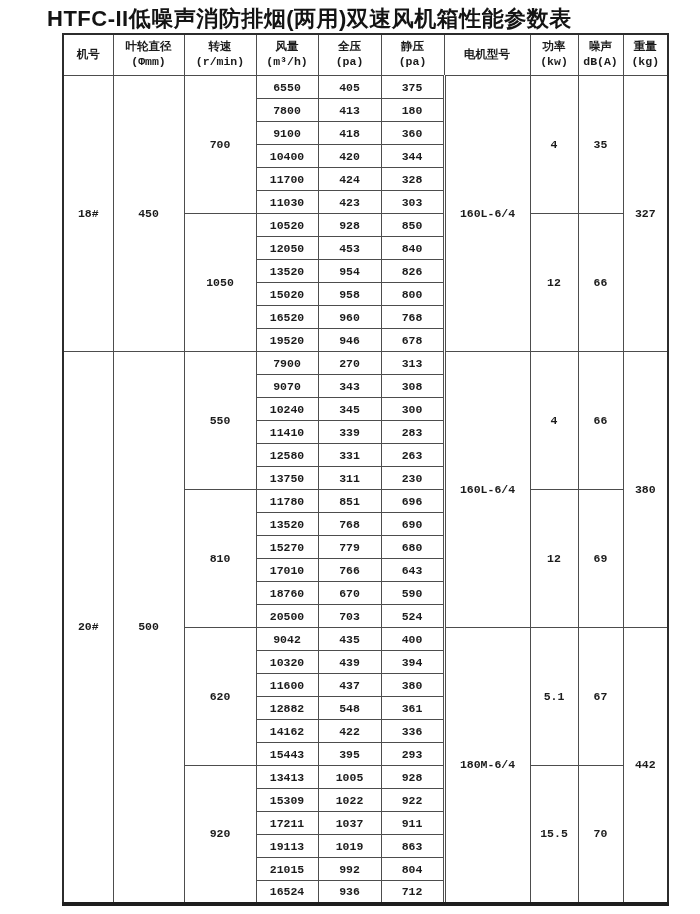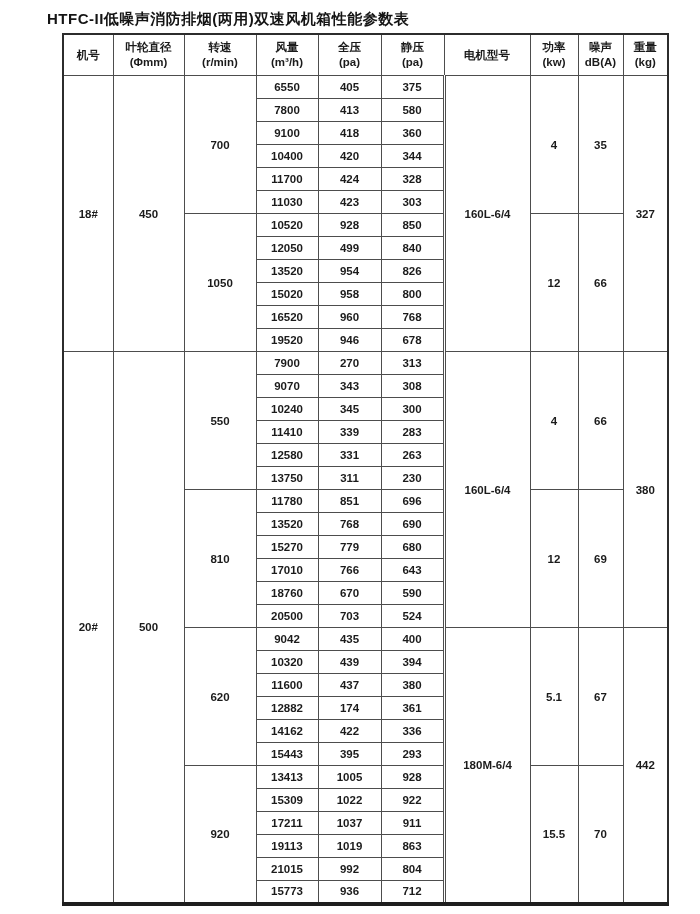--- a/index.html
+++ b/index.html
@@ -11,34 +11,35 @@
   .page {
     position: relative;
     width: 700px;
     height: 914px;
     background: #ffffff;
     overflow: hidden;
   }
   .doc-title {
     margin: 0;
     padding: 8px 0 0 47px;
-    font-size: 15px;
+    font-size: 22px;
     line-height: 22px;
     font-weight: bold;
     color: #141414;
     letter-spacing: 0.5px;
     white-space: nowrap;
   }
   table.spec-table {
     border-collapse: collapse;
     table-layout: fixed;
     margin: 3px 0 16px 62px;
     width: 605px;
     border: 2px solid #2c2c2c;
     border-bottom: 4px solid #1e1e1e;
+    font-family: Liberation Mono, monospace;
   }
   .spec-table th, .spec-table td {
     border: 1px solid #4d4d4d;
     padding: 0;
     text-align: center;
     vertical-align: middle;
     color: #1b1b1b;
     font-weight: bold;
     overflow: hidden;
   }
@@ -127,21 +128,21 @@
           <td>405</td>
           <td class="col-sp">375</td>
           <td rowspan="12">160L-6/4</td>
           <td rowspan="6">4</td>
           <td rowspan="6">35</td>
           <td rowspan="12">327</td>
         </tr>
         <tr>
           <td>7800</td>
           <td>413</td>
-          <td class="col-sp">580</td>
+          <td class="col-sp">180</td>
         </tr>
         <tr>
           <td>9100</td>
           <td>418</td>
           <td class="col-sp">360</td>
         </tr>
         <tr>
           <td>10400</td>
           <td>420</td>
           <td class="col-sp">344</td>
@@ -159,21 +160,21 @@
         <tr>
           <td rowspan="6">1050</td>
           <td>10520</td>
           <td>928</td>
           <td class="col-sp">850</td>
           <td rowspan="6">12</td>
           <td rowspan="6">66</td>
         </tr>
         <tr>
           <td>12050</td>
-          <td>499</td>
+          <td>453</td>
           <td class="col-sp">840</td>
         </tr>
         <tr>
           <td>13520</td>
           <td>954</td>
           <td class="col-sp">826</td>
         </tr>
         <tr>
           <td>15020</td>
           <td>958</td>
@@ -274,21 +275,21 @@
           <td>439</td>
           <td class="col-sp">394</td>
         </tr>
         <tr>
           <td>11600</td>
           <td>437</td>
           <td class="col-sp">380</td>
         </tr>
         <tr>
           <td>12882</td>
-          <td>174</td>
+          <td>548</td>
           <td class="col-sp">361</td>
         </tr>
         <tr>
           <td>14162</td>
           <td>422</td>
           <td class="col-sp">336</td>
         </tr>
         <tr>
           <td>15443</td>
           <td>395</td>
@@ -316,20 +317,20 @@
           <td>19113</td>
           <td>1019</td>
           <td class="col-sp">863</td>
         </tr>
         <tr>
           <td>21015</td>
           <td>992</td>
           <td class="col-sp">804</td>
         </tr>
         <tr>
-          <td>15773</td>
+          <td>16524</td>
           <td>936</td>
           <td class="col-sp">712</td>
         </tr>
       </tbody>
   </table>
 
 </div>
 
 </body></html>

